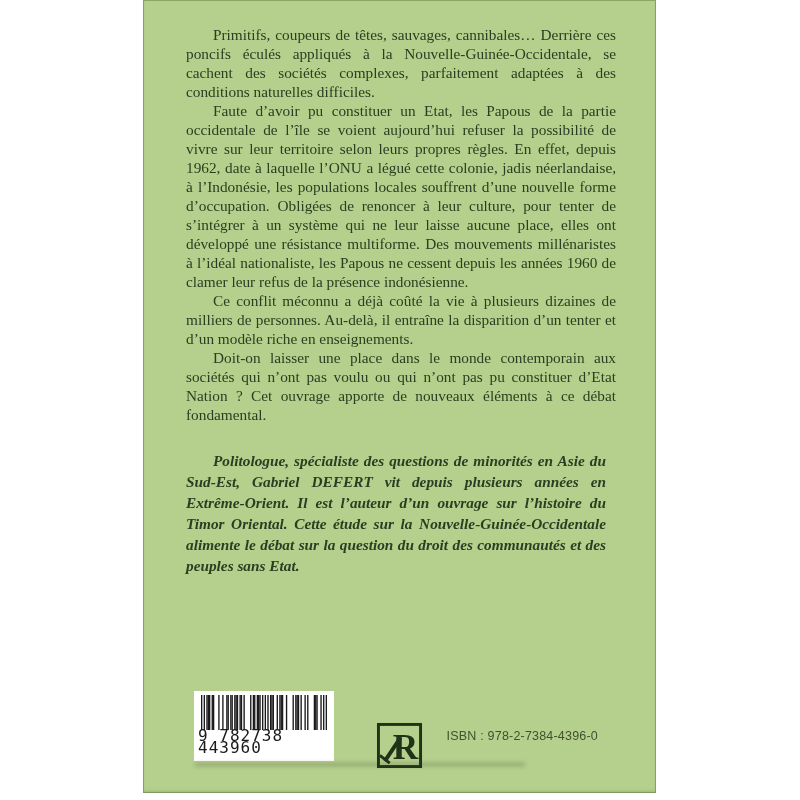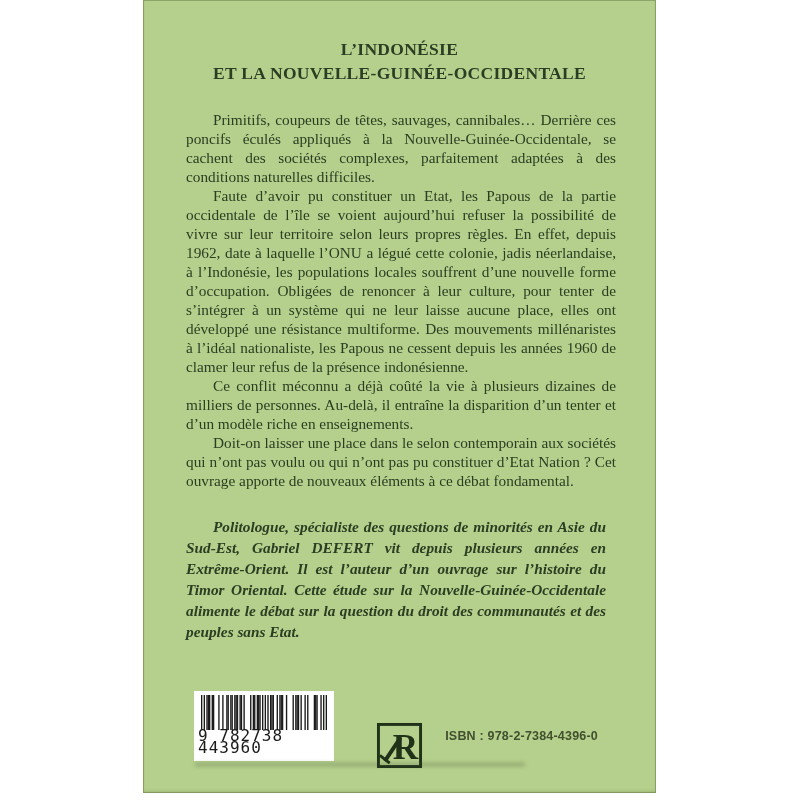--- a/index.html
+++ b/index.html
@@ -19,40 +19,36 @@
                display:flex;flex-direction:column;align-items:center;justify-content:flex-start;
                padding-top:4px;box-sizing:border-box;}
   .barcode-box svg{display:block;}
   .barcode-digits{font-family:"DejaVu Sans Mono",monospace;font-size:16px;line-height:12px;
                   color:#1a1a1a;letter-spacing:1px;margin-top:-11px;background:#ffffff;
                   padding:0 4px;}
   .publisher-logo{position:absolute;left:233px;top:722px;width:47px;height:47px;}
   .price-isbn{position:absolute;right:58px;top:722px;text-align:right;
               font-family:"Liberation Sans",sans-serif;color:#42502f;}
   .price{font-size:17px;font-weight:700;}
-  .isbn{font-size:12.5px;font-weight:700;margin-top:7px;letter-spacing:.2px;}
+  .isbn{font-size:12.5px;font-weight:400;margin-top:7px;letter-spacing:.2px;}
   .photo-smudge{position:absolute;left:52px;top:763px;width:330px;height:3px;
                 background:rgba(50,60,38,.32);filter:blur(2px);}
 </style>
 </head>
 <body>
 
 <div class="stage">
   <div class="book">
 
-    <div class="title-block">
-      <div>L’INDONÉSIE</div>
-      <div>ET LA NOUVELLE-GUINÉE-OCCIDENTALE</div>
-    </div>
 
     <div class="synopsis">
       <p>Primitifs, coupeurs de têtes, sauvages, cannibales… Derrière ces poncifs éculés appliqués à la Nouvelle-Guinée-Occidentale, se cachent des sociétés complexes, parfaitement adaptées à des conditions naturelles difficiles.</p>
       <p>Faute d’avoir pu constituer un Etat, les Papous de la partie occidentale de l’île se voient aujourd’hui refuser la possibilité de vivre sur leur territoire selon leurs propres règles. En effet, depuis 1962, date à laquelle l’ONU a légué cette colonie, jadis néerlandaise, à l’Indonésie, les populations locales souffrent d’une nouvelle forme d’occupation. Obligées de renoncer à leur culture, pour tenter de s’intégrer à un système qui ne leur laisse aucune place, elles ont développé une résistance multiforme. Des mouvements millénaristes à l’idéal nationaliste, les Papous ne cessent depuis les années 1960 de clamer leur refus de la présence indonésienne.</p>
       <p>Ce conflit méconnu a déjà coûté la vie à plusieurs dizaines de milliers de personnes. Au-delà, il entraîne la disparition d’un tenter et d’un modèle riche en enseignements.</p>
-      <p>Doit-on laisser une place dans le selon contemporain aux sociétés qui n’ont pas voulu ou qui n’ont pas pu constituer d’Etat Nation ? Cet ouvrage apporte de nouveaux éléments à ce débat fondamental.</p>
+      <p>Doit-on laisser une place dans le monde contemporain aux sociétés qui n’ont pas voulu ou qui n’ont pas pu constituer d’Etat Nation ? Cet ouvrage apporte de nouveaux éléments à ce débat fondamental.</p>
     </div>
 
     <div class="author-note">Politologue, spécialiste des questions de minorités en Asie du Sud-Est, Gabriel DEFERT vit depuis plusieurs années en Extrême-Orient. Il est l’auteur d’un ouvrage sur l’histoire du Timor Oriental. Cette étude sur la Nouvelle-Guinée-Occidentale alimente le débat sur la question du droit des communautés et des peuples sans Etat.</div>
 
 
     <div class="barcode-box">
       <svg id="barcode-bars" width="126" height="46" viewBox="0 0 95 44" preserveAspectRatio="none">
           <rect x="0" y="0" width="1.02" height="44" fill="#1a1a1a"></rect>
           <rect x="2" y="0" width="1.02" height="44" fill="#1a1a1a"></rect>
           <rect x="4" y="0" width="1.02" height="39" fill="#1a1a1a"></rect>

